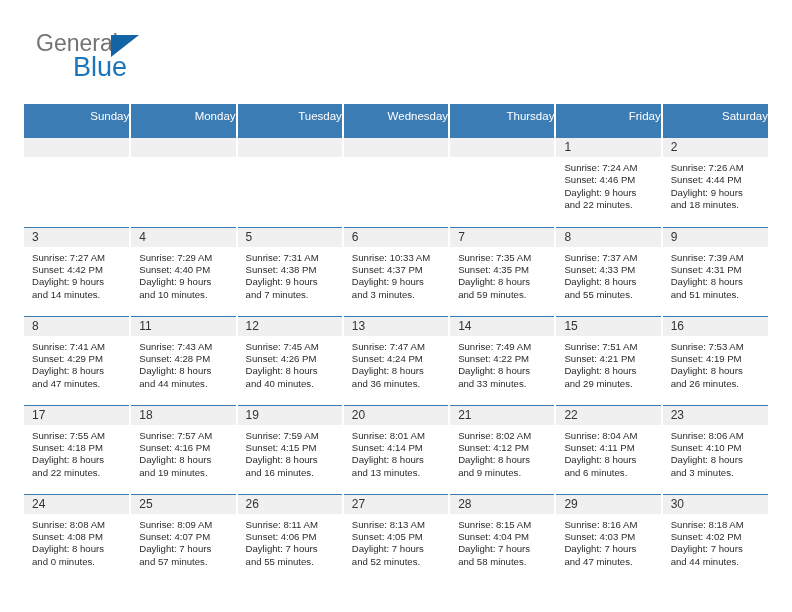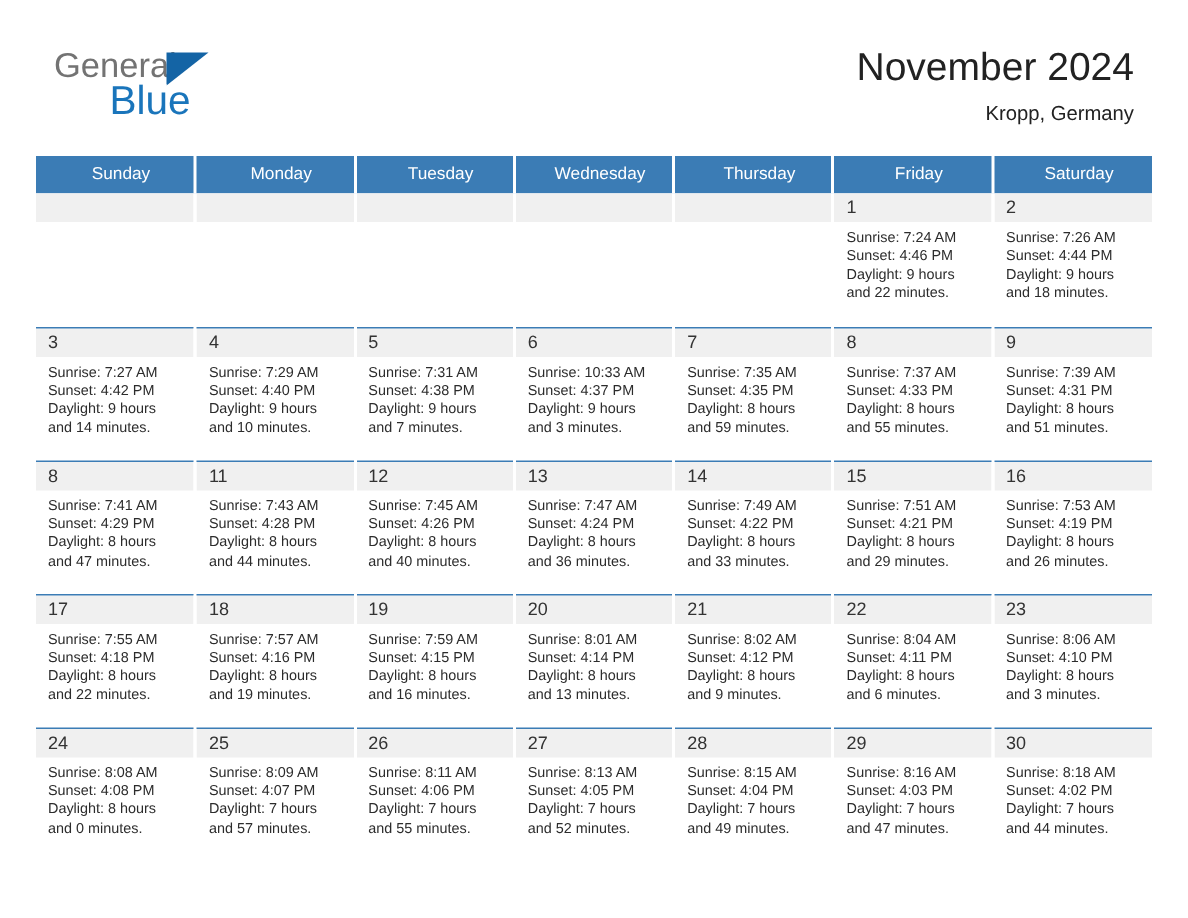--- a/index.html
+++ b/index.html
@@ -96,22 +96,22 @@
     top: 104px;
     width: 744px;
     border-collapse: collapse;
     table-layout: fixed;
   }
   .calendar th {
     background: #3b7cb5;
     color: #ffffff;
     font-size: 11.5px;
     font-weight: 400;
-    text-align: center;
-    padding: 6px 0 7px 8px;
+    text-align: right;
+    padding: 6px 0 16px 8px;
     height: 22px;
     border-right: 2px solid #ffffff;
   }
   .calendar th:last-child { border-right: none; }
 
   .calendar td {
     vertical-align: top;
     padding: 0;
     width: 106.28px;
     border-right: 2px solid #ffffff;
@@ -149,24 +149,20 @@
 
   <div class="top-bar">
 
     <div class="brand">
       <span class="brand-general">General</span>
       <span class="brand-tri"></span>
       <span class="brand-bar"></span>
       <span class="brand-blue">Blue</span>
     </div>
 
-    <div class="title-block">
-      <div class="cal-title">November 2024</div>
-      <div class="cal-subtitle">Kropp, Germany</div>
-    </div>
 
   </div>
 
   <table class="calendar">
     <thead>
       <tr>
         <th>Sunday</th>
         <th>Monday</th>
         <th>Tuesday</th>
         <th>Wednesday</th>
@@ -507,21 +503,21 @@
               </div>
             </div>
           </td>
           <td>
             <div class="cell-inner">
               <div class="daynum">28</div>
               <div class="info">
                 <div>Sunrise: 8:15 AM</div>
                 <div>Sunset: 4:04 PM</div>
                 <div>Daylight: 7 hours</div>
-                <div>and 49 minutes.</div>
+                <div>and 58 minutes.</div>
               </div>
             </div>
           </td>
           <td>
             <div class="cell-inner">
               <div class="daynum">29</div>
               <div class="info">
                 <div>Sunrise: 8:16 AM</div>
                 <div>Sunset: 4:03 PM</div>
                 <div>Daylight: 7 hours</div>

